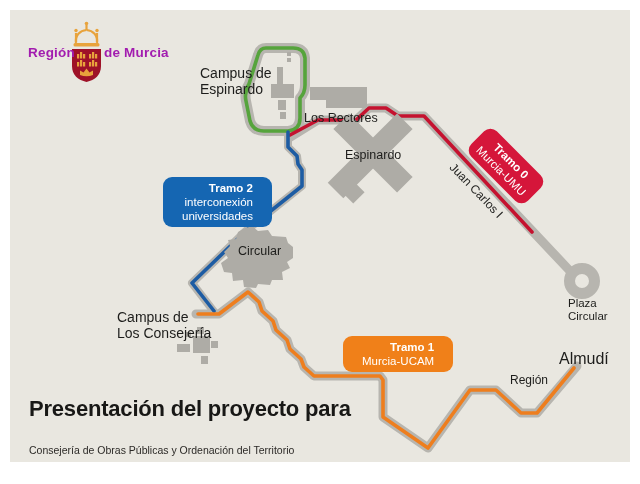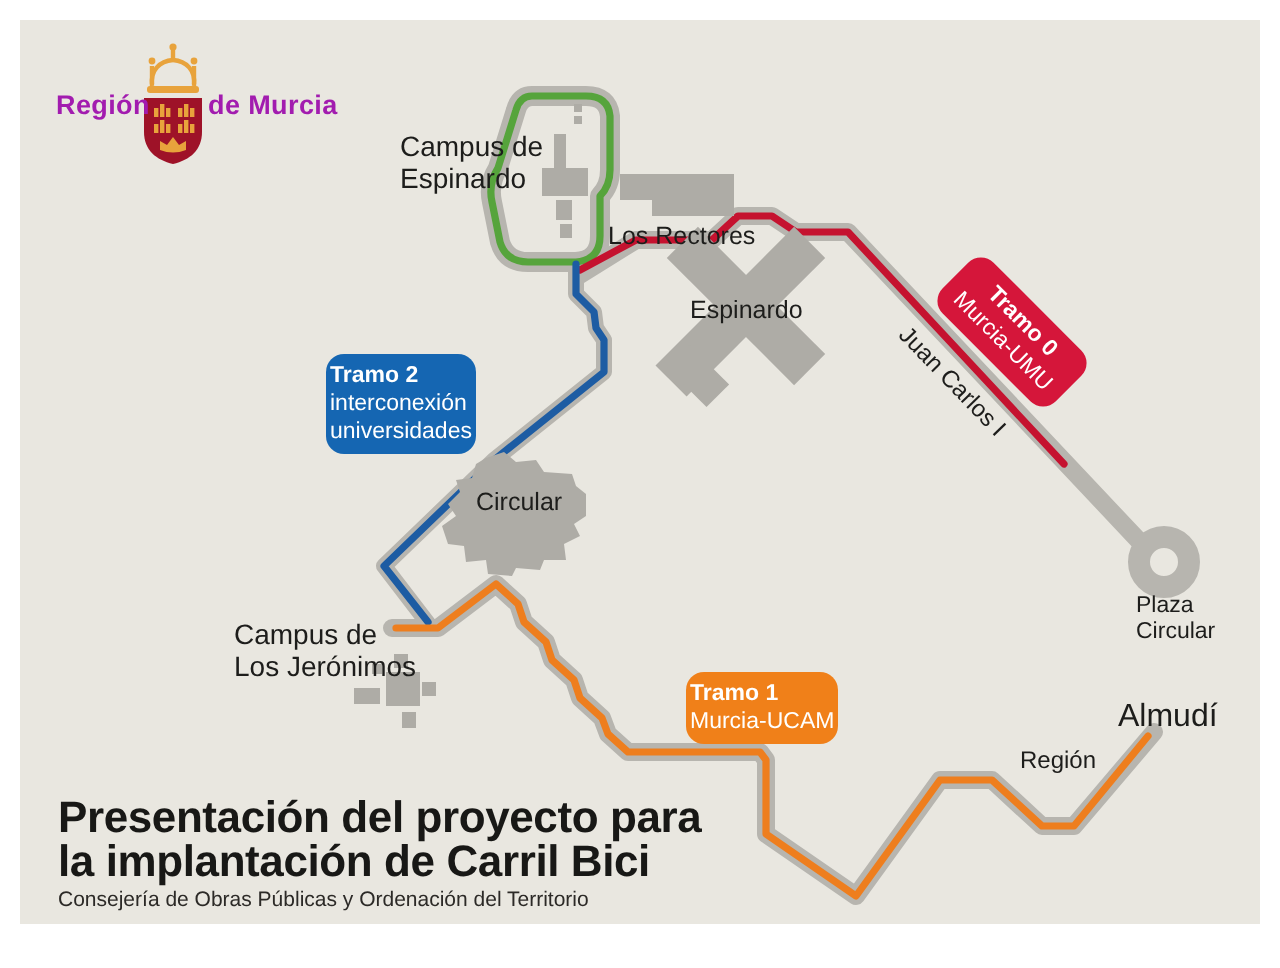--- a/index.html
+++ b/index.html
@@ -3,22 +3,22 @@
 <meta charset="utf-8">
 <style>
   html,body{margin:0;padding:0;background:#fff;}
   .canvas{position:relative;width:640px;height:484px;background:#ffffff;overflow:hidden;
           font-family:"Liberation Sans","DejaVu Sans",sans-serif;color:#1d1d1b;}
   .canvas svg{position:absolute;left:0;top:0;}
   .lbl{position:absolute;font-size:14px;line-height:1.12;color:#1d1d1b;white-space:nowrap;}
   .lbl.mid{font-size:12.5px;}
   .lbl.pl{font-size:11.5px;}
   .rot{transform-origin:0 0;transform:rotate(46deg);font-size:12px;}
-  .tramo{position:absolute;color:#fff;border-radius:9px;padding:4px 2px;
-         font-size:11.5px;line-height:1.22;white-space:nowrap;}
+  .tramo{position:absolute;color:#fff;border-radius:9px;padding:4px 19px;
+         font-size:11.5px;line-height:1.22;white-space:nowrap;text-align:right;}
   .tramo b{font-weight:bold;}
   .tramo0{left:466px;top:148px;width:80px;height:36px;padding:0;
           display:flex;flex-direction:column;align-items:center;justify-content:center;
           transform:rotate(45deg);background:#d5163a;text-align:center;}
   .tramo1{left:343px;top:336px;background:#f08019;}
   .tramo2{left:163px;top:177px;background:#1566b2;}
   .logo-word{position:absolute;font-size:13.5px;font-weight:bold;color:#a21caf;letter-spacing:.2px;}
   .title{position:absolute;left:29px;top:398px;font-size:22px;font-weight:bold;
          line-height:1.02;color:#181816;letter-spacing:-.2px;}
   .subtitle{position:absolute;left:29px;top:444px;font-size:10.5px;color:#2c2a27;}
@@ -125,21 +125,21 @@
   <div class="lbl" style="left:200px;top:66px;">
     <div>Campus de</div>
     <div>Espinardo</div>
   </div>
   <div class="lbl mid" style="left:304px;top:111px;">Los Rectores</div>
   <div class="lbl mid" style="left:345px;top:148px;">Espinardo</div>
   <div class="lbl rot" style="left:456px;top:161px;">Juan Carlos I</div>
   <div class="lbl mid" style="left:238px;top:244px;">Circular</div>
   <div class="lbl" style="left:117px;top:310px;">
     <div>Campus de</div>
-    <div>Los Jerónimos</div>
+    <div>Los Consejería</div>
   </div>
   <div class="lbl pl" style="left:568px;top:297px;">
     <div>Plaza</div>
     <div>Circular</div>
   </div>
   <div class="lbl mid" style="left:510px;top:374px;font-size:12px;">Región</div>
   <div class="lbl mid" style="left:559px;top:350px;font-size:16px;">Almudí</div>
 
   <div class="tramo tramo0">
     <b>Tramo 0</b>
@@ -150,17 +150,16 @@
     <span>interconexión</span><br>
     <span>universidades</span>
   </div>
   <div class="tramo tramo1">
     <b>Tramo 1</b><br>
     <span>Murcia-UCAM</span>
   </div>
 
   <div class="title">
     <div>Presentación del proyecto para</div>
-    <div>la implantación de Carril Bici</div>
   </div>
   <div class="subtitle">Consejería de Obras Públicas y Ordenación del Territorio</div>
 
 </div>
 
 </body></html>

